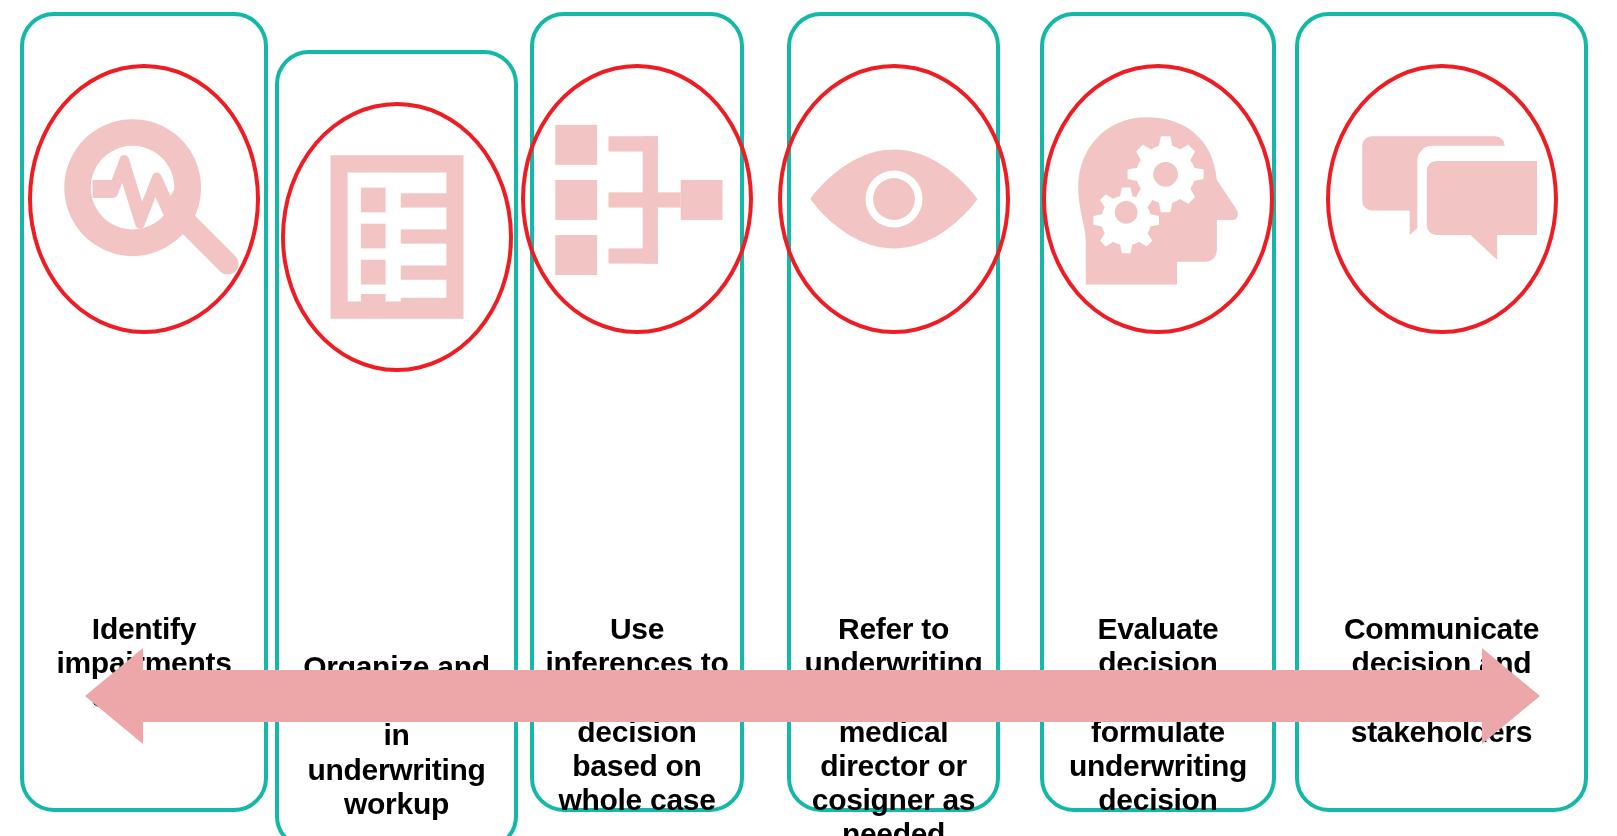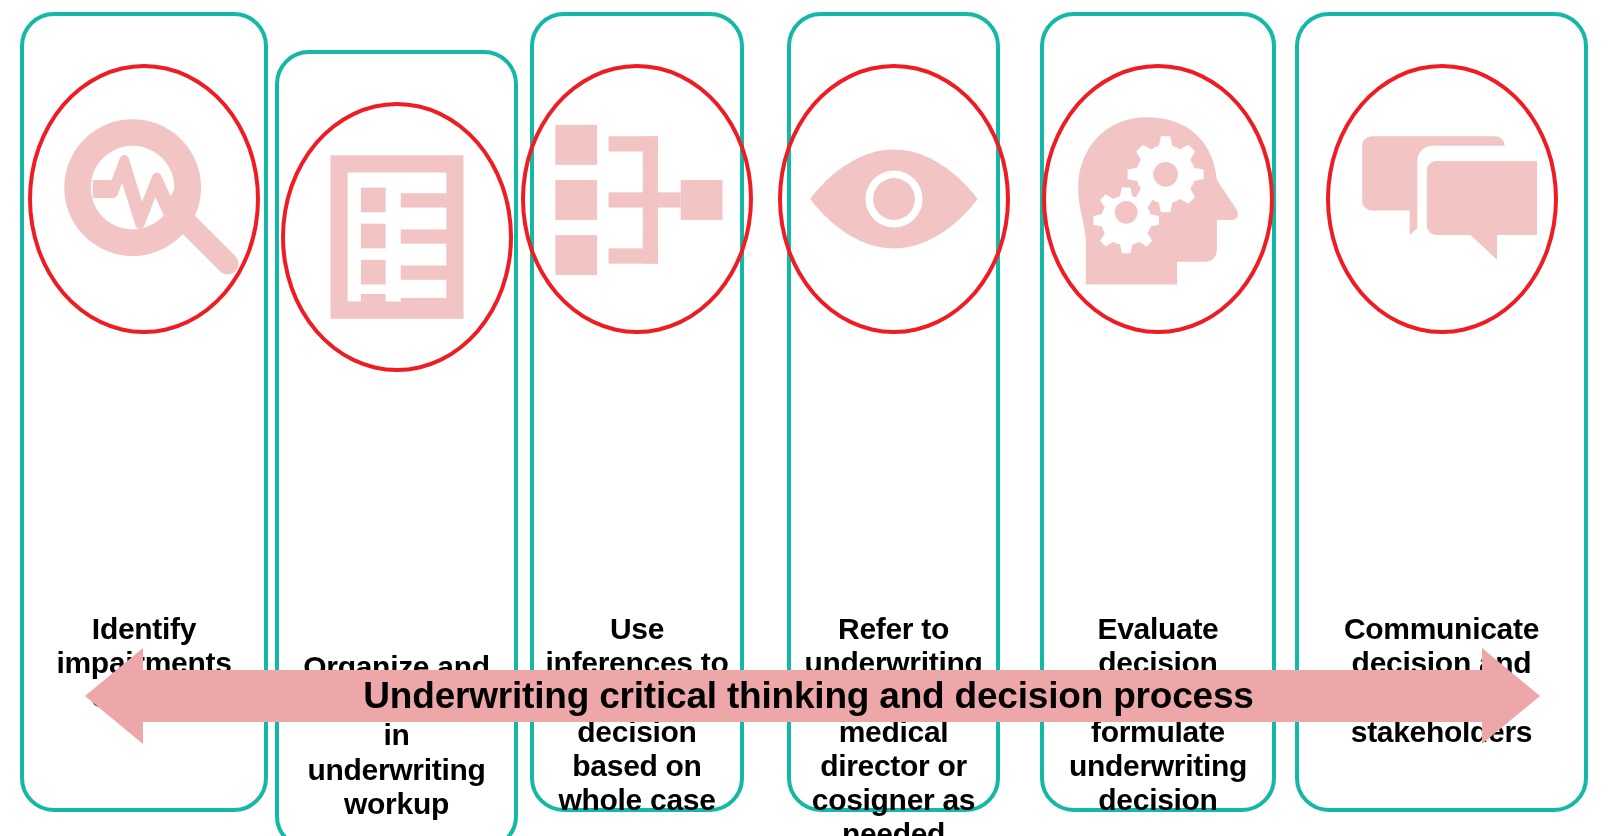--- a/index.html
+++ b/index.html
@@ -243,15 +243,14 @@
 rationale to
 stakeholders</div>
     </div>
   </div>
 
   <div id="arrow-banner">
     <svg viewBox="0 0 1455 96" preserveAspectRatio="none">
       <polygon points="0,48 58,0 58,22 1397,22 1397,0 1455,48 1397,96 1397,74 58,74 58,96" fill="#eda7a8"></polygon>
     </svg>
   </div>
-  <div id="arrow-text">Underwriting critical thinking and decision process</div>
 
 </div>
 
 </body></html>

